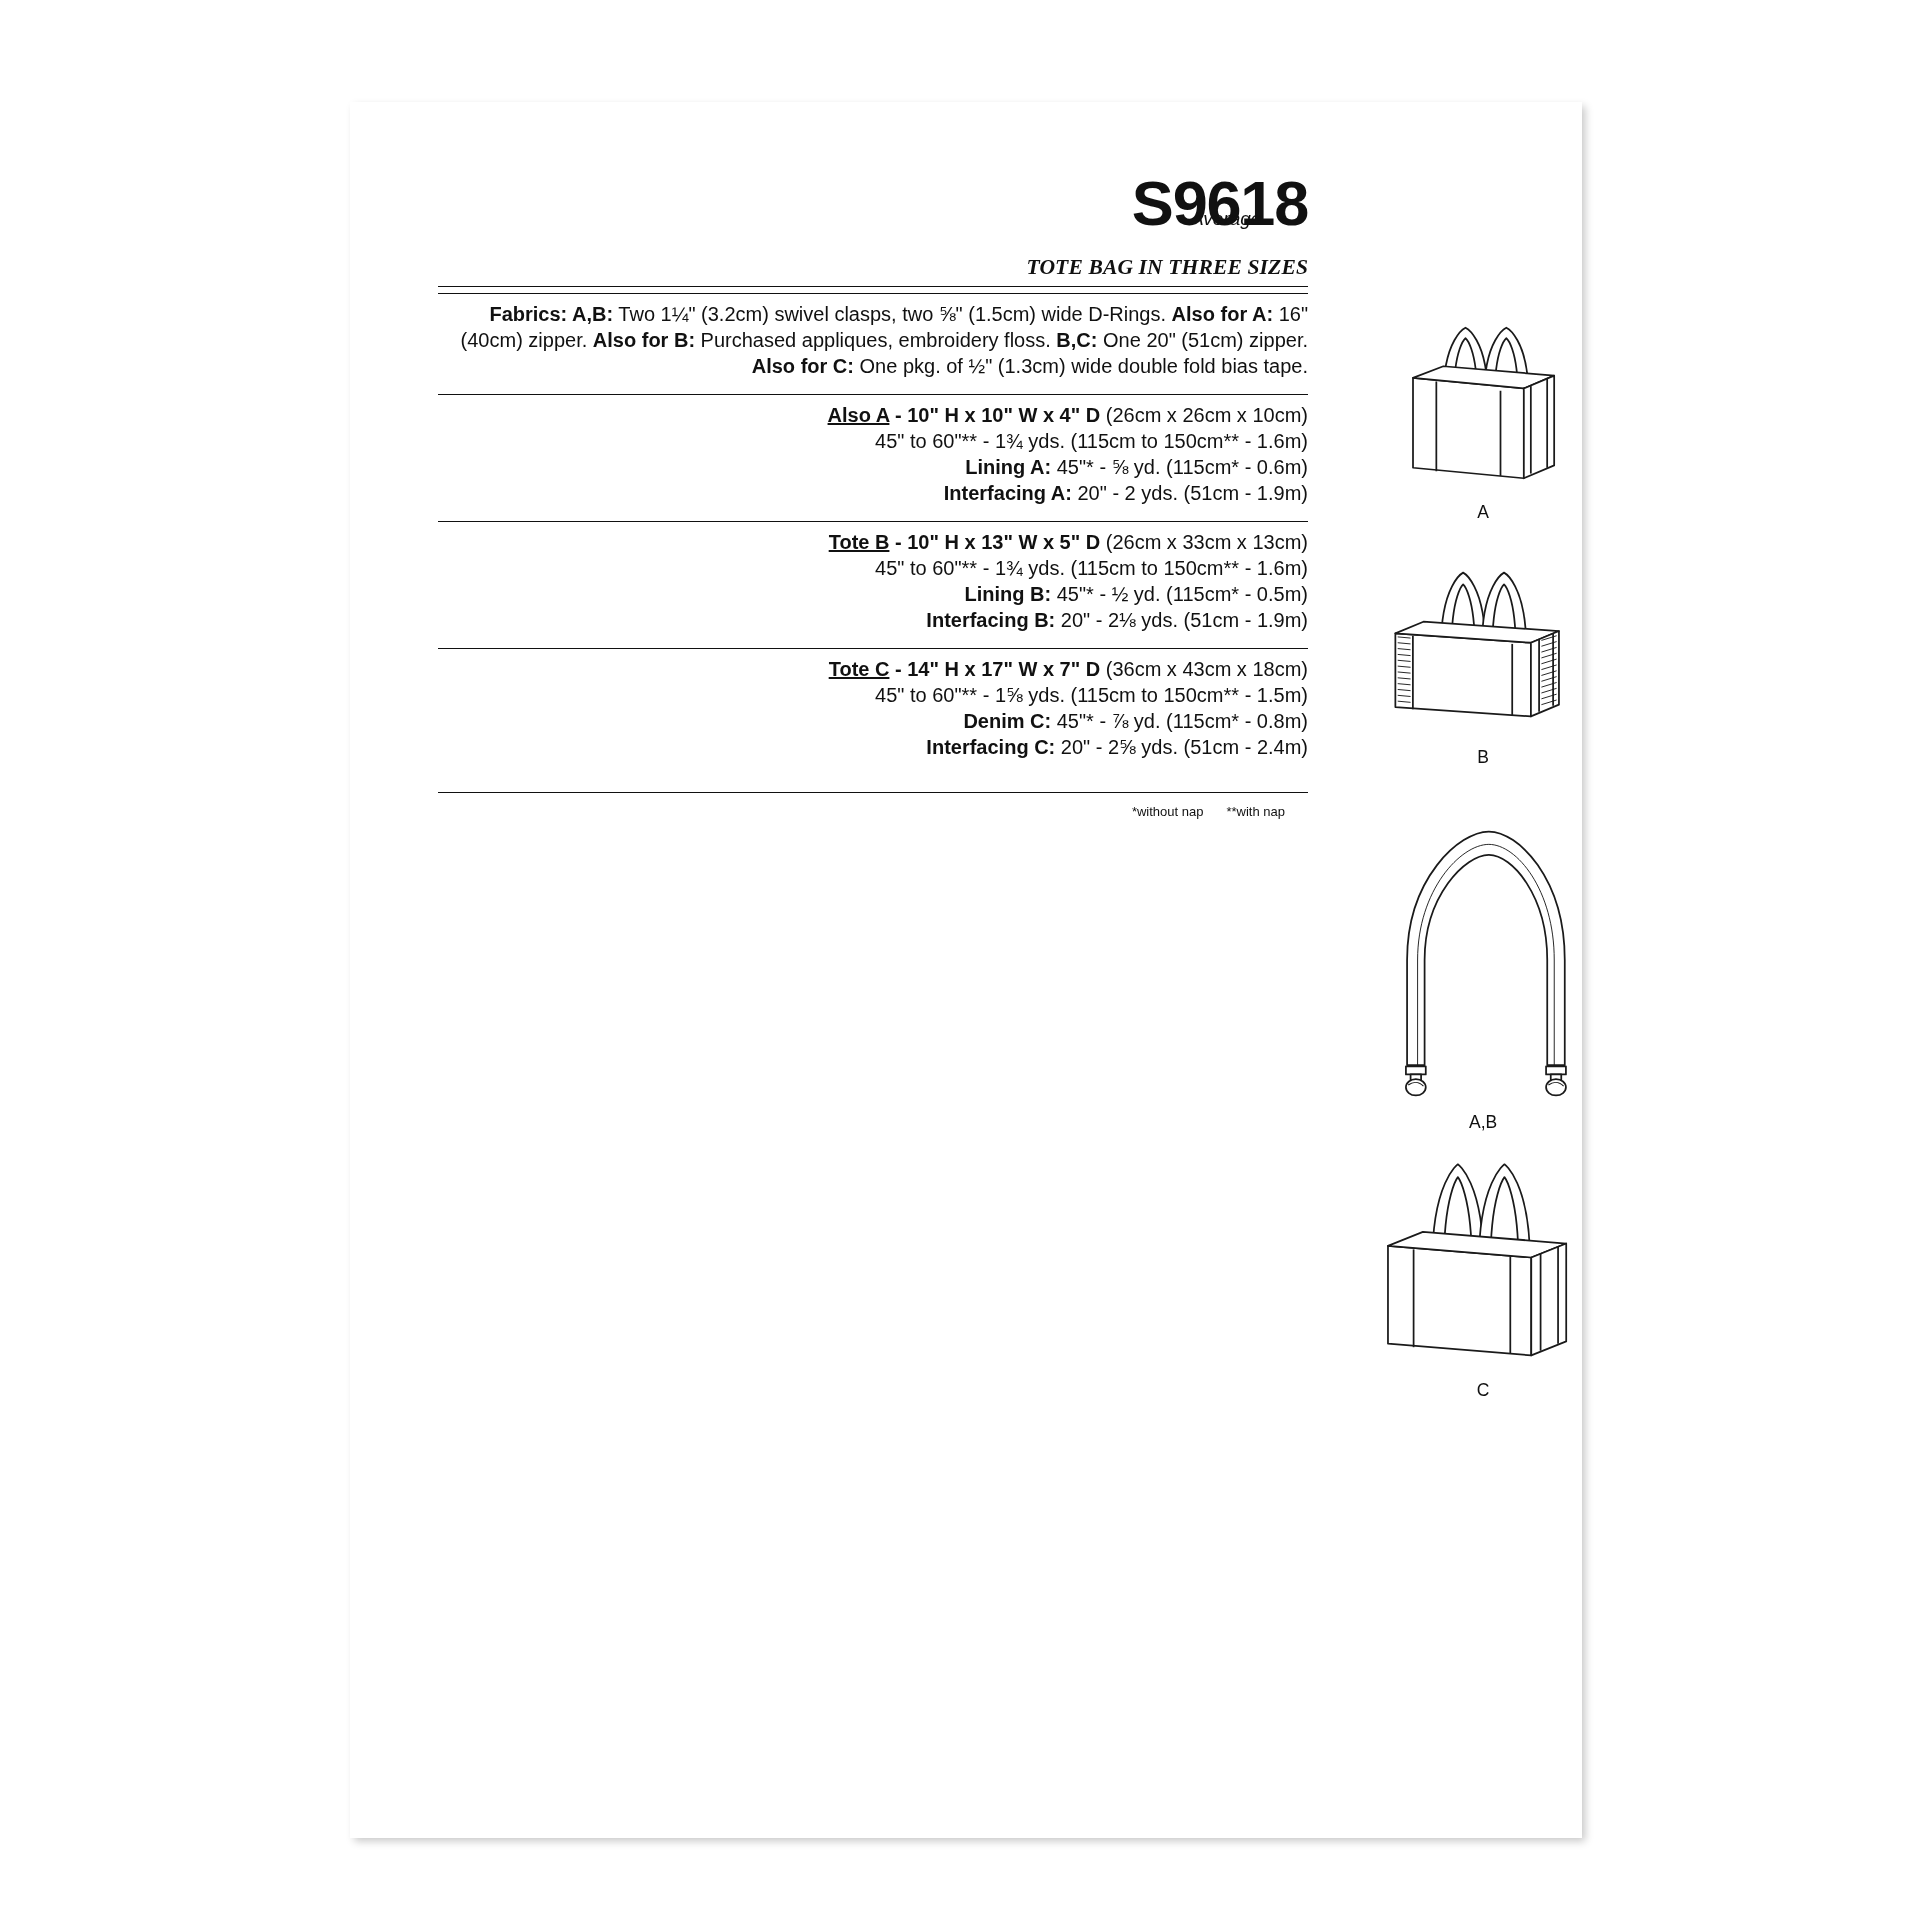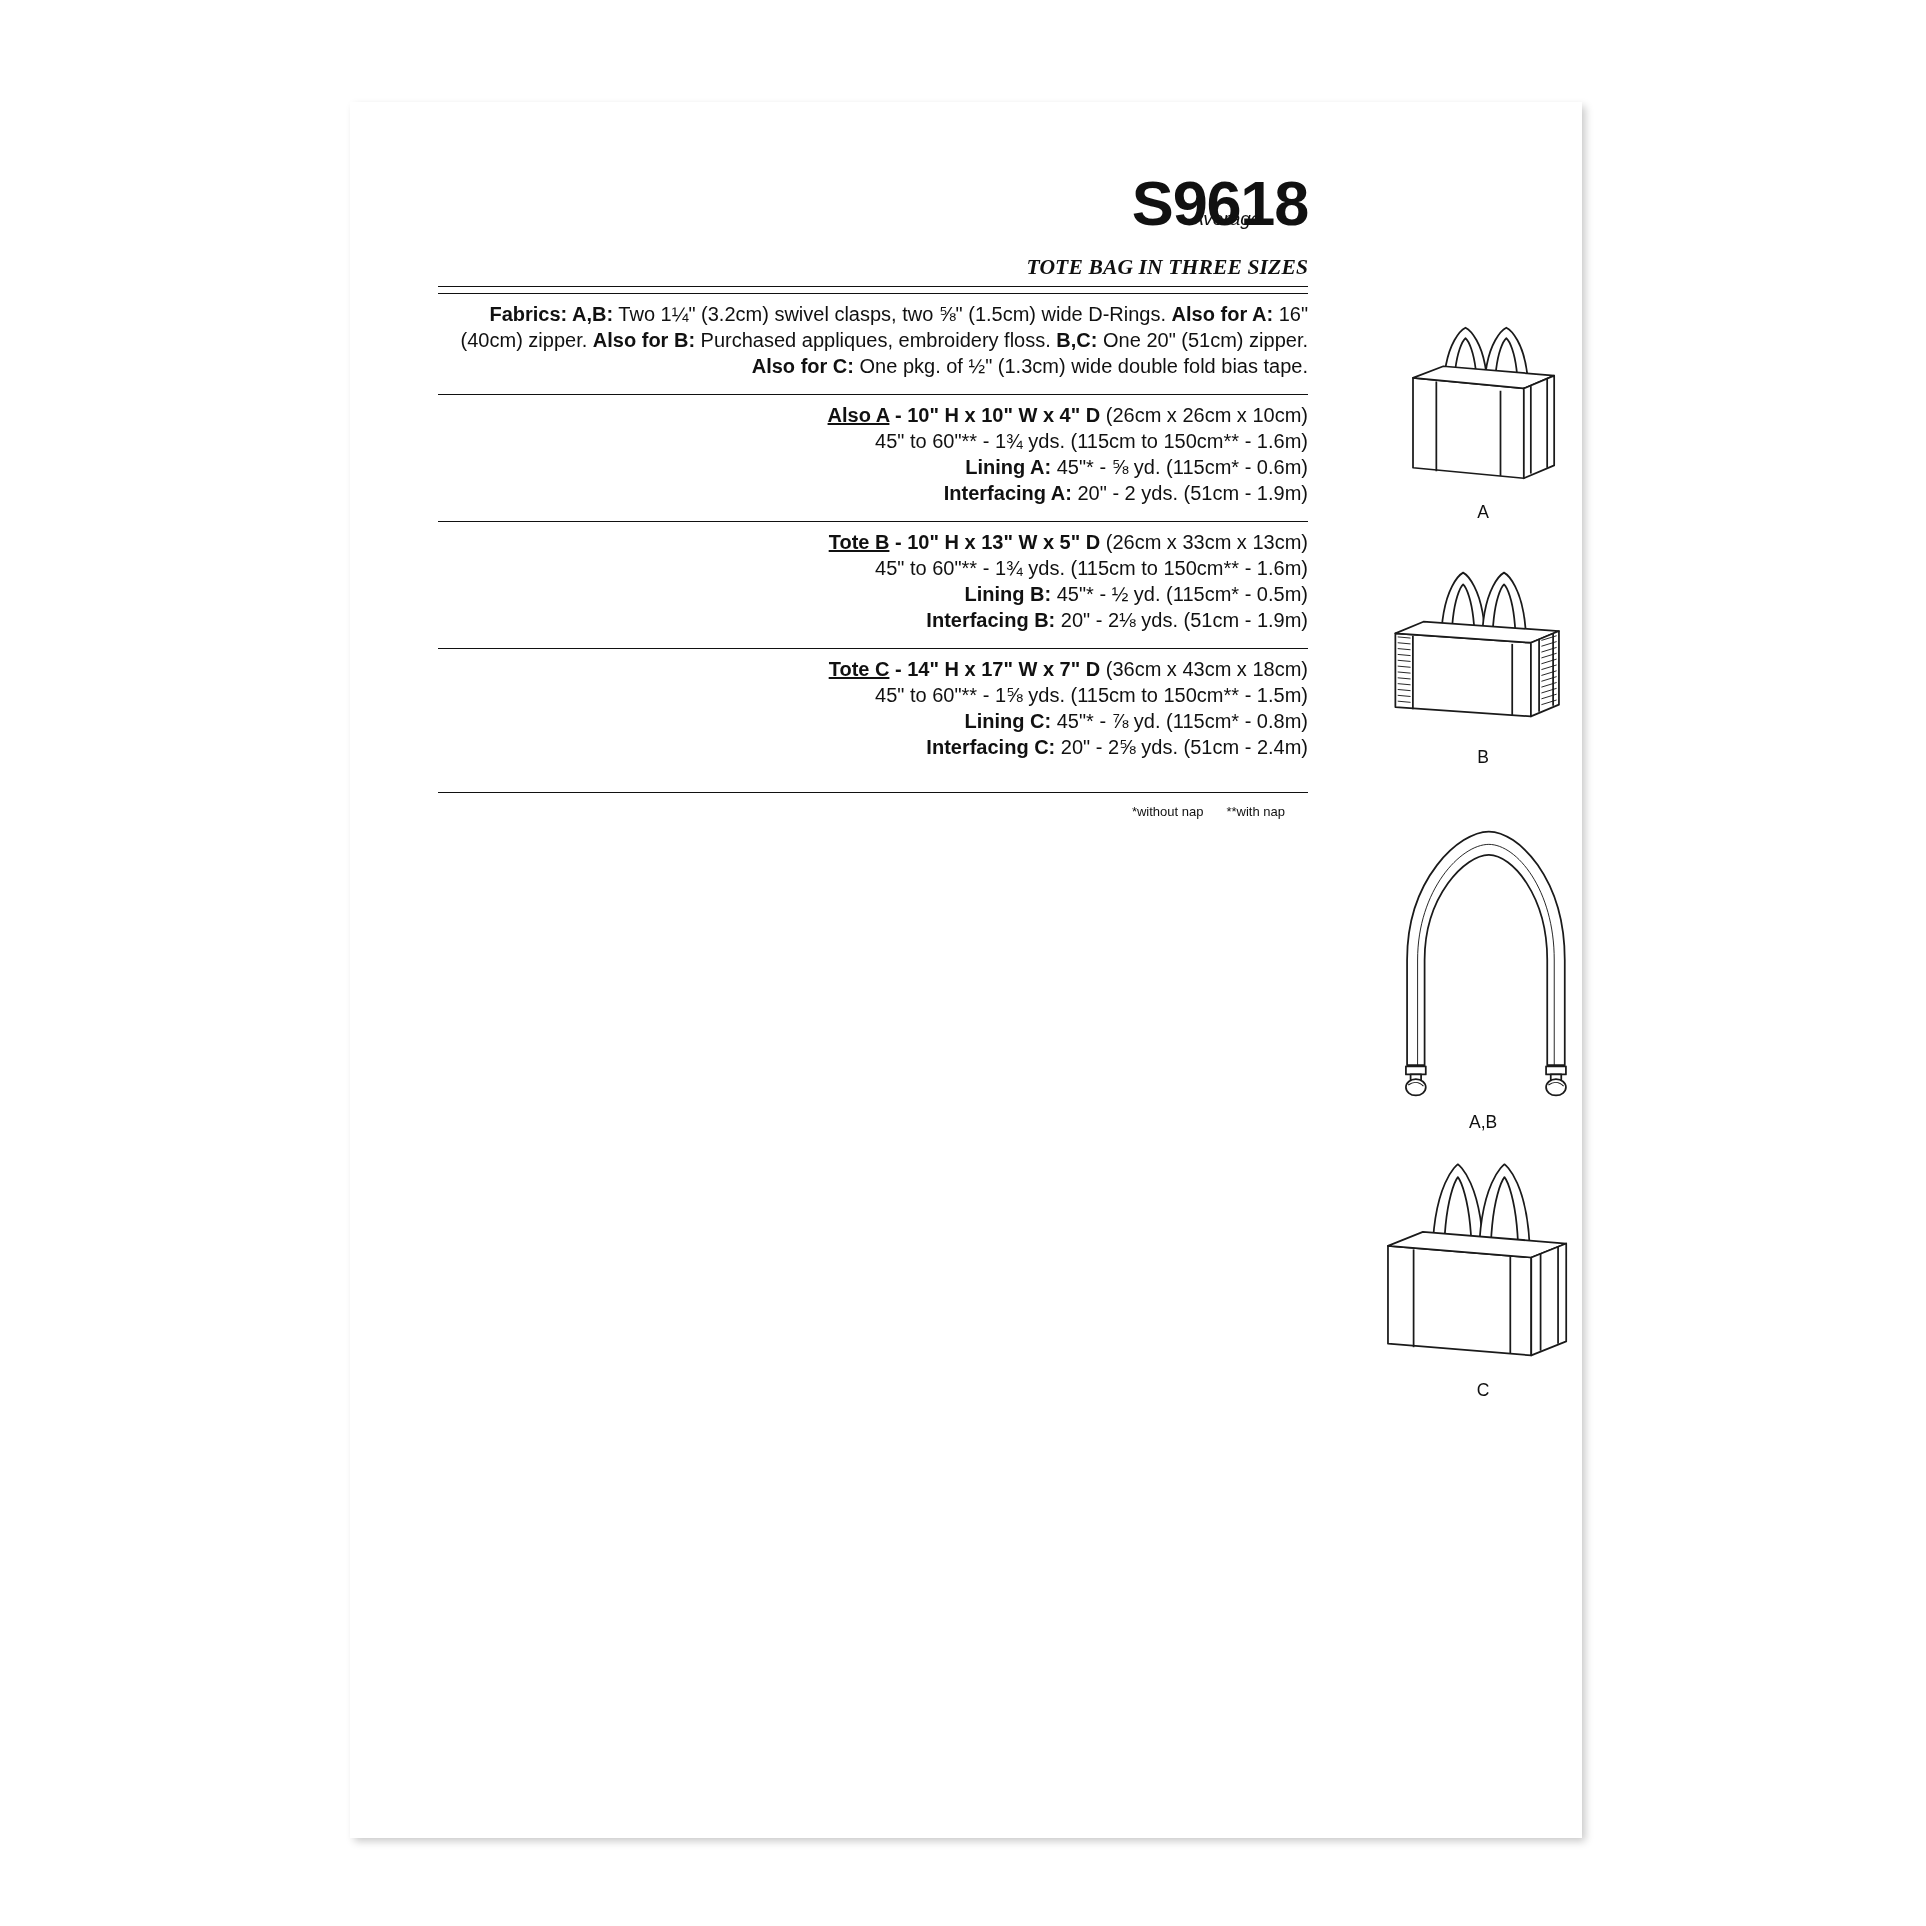--- a/index.html
+++ b/index.html
@@ -143,21 +143,21 @@
         <span>45" to 60"** - 1¾ yds. (115cm to 150cm** - 1.6m)</span><br>
         <b>Lining B:</b><span> 45"* - ½ yd. (115cm* - 0.5m)</span><br>
         <b>Interfacing B:</b><span> 20" - 2⅛ yds. (51cm - 1.9m)</span>
       </div>
 
       <div class="rule"></div>
 
       <div class="block">
         <b class="u">Tote C</b><b> - 14" H x 17" W x 7" D</b><span> (36cm x 43cm x 18cm)</span><br>
         <span>45" to 60"** - 1⅝ yds. (115cm to 150cm** - 1.5m)</span><br>
-        <b>Lining C:</b><span> 45"* - ⅞ yd. (115cm* - 0.8m)</span><br>
+        <b>Denim C:</b><span> 45"* - ⅞ yd. (115cm* - 0.8m)</span><br>
         <b>Interfacing C:</b><span> 20" - 2⅝ yds. (51cm - 2.4m)</span>
       </div>
 
       <div class="spacer-md"></div>
       <div class="rule"></div>
 
       <div class="footnote">
         <span>*without nap</span><span>**with nap</span>
       </div>
 

